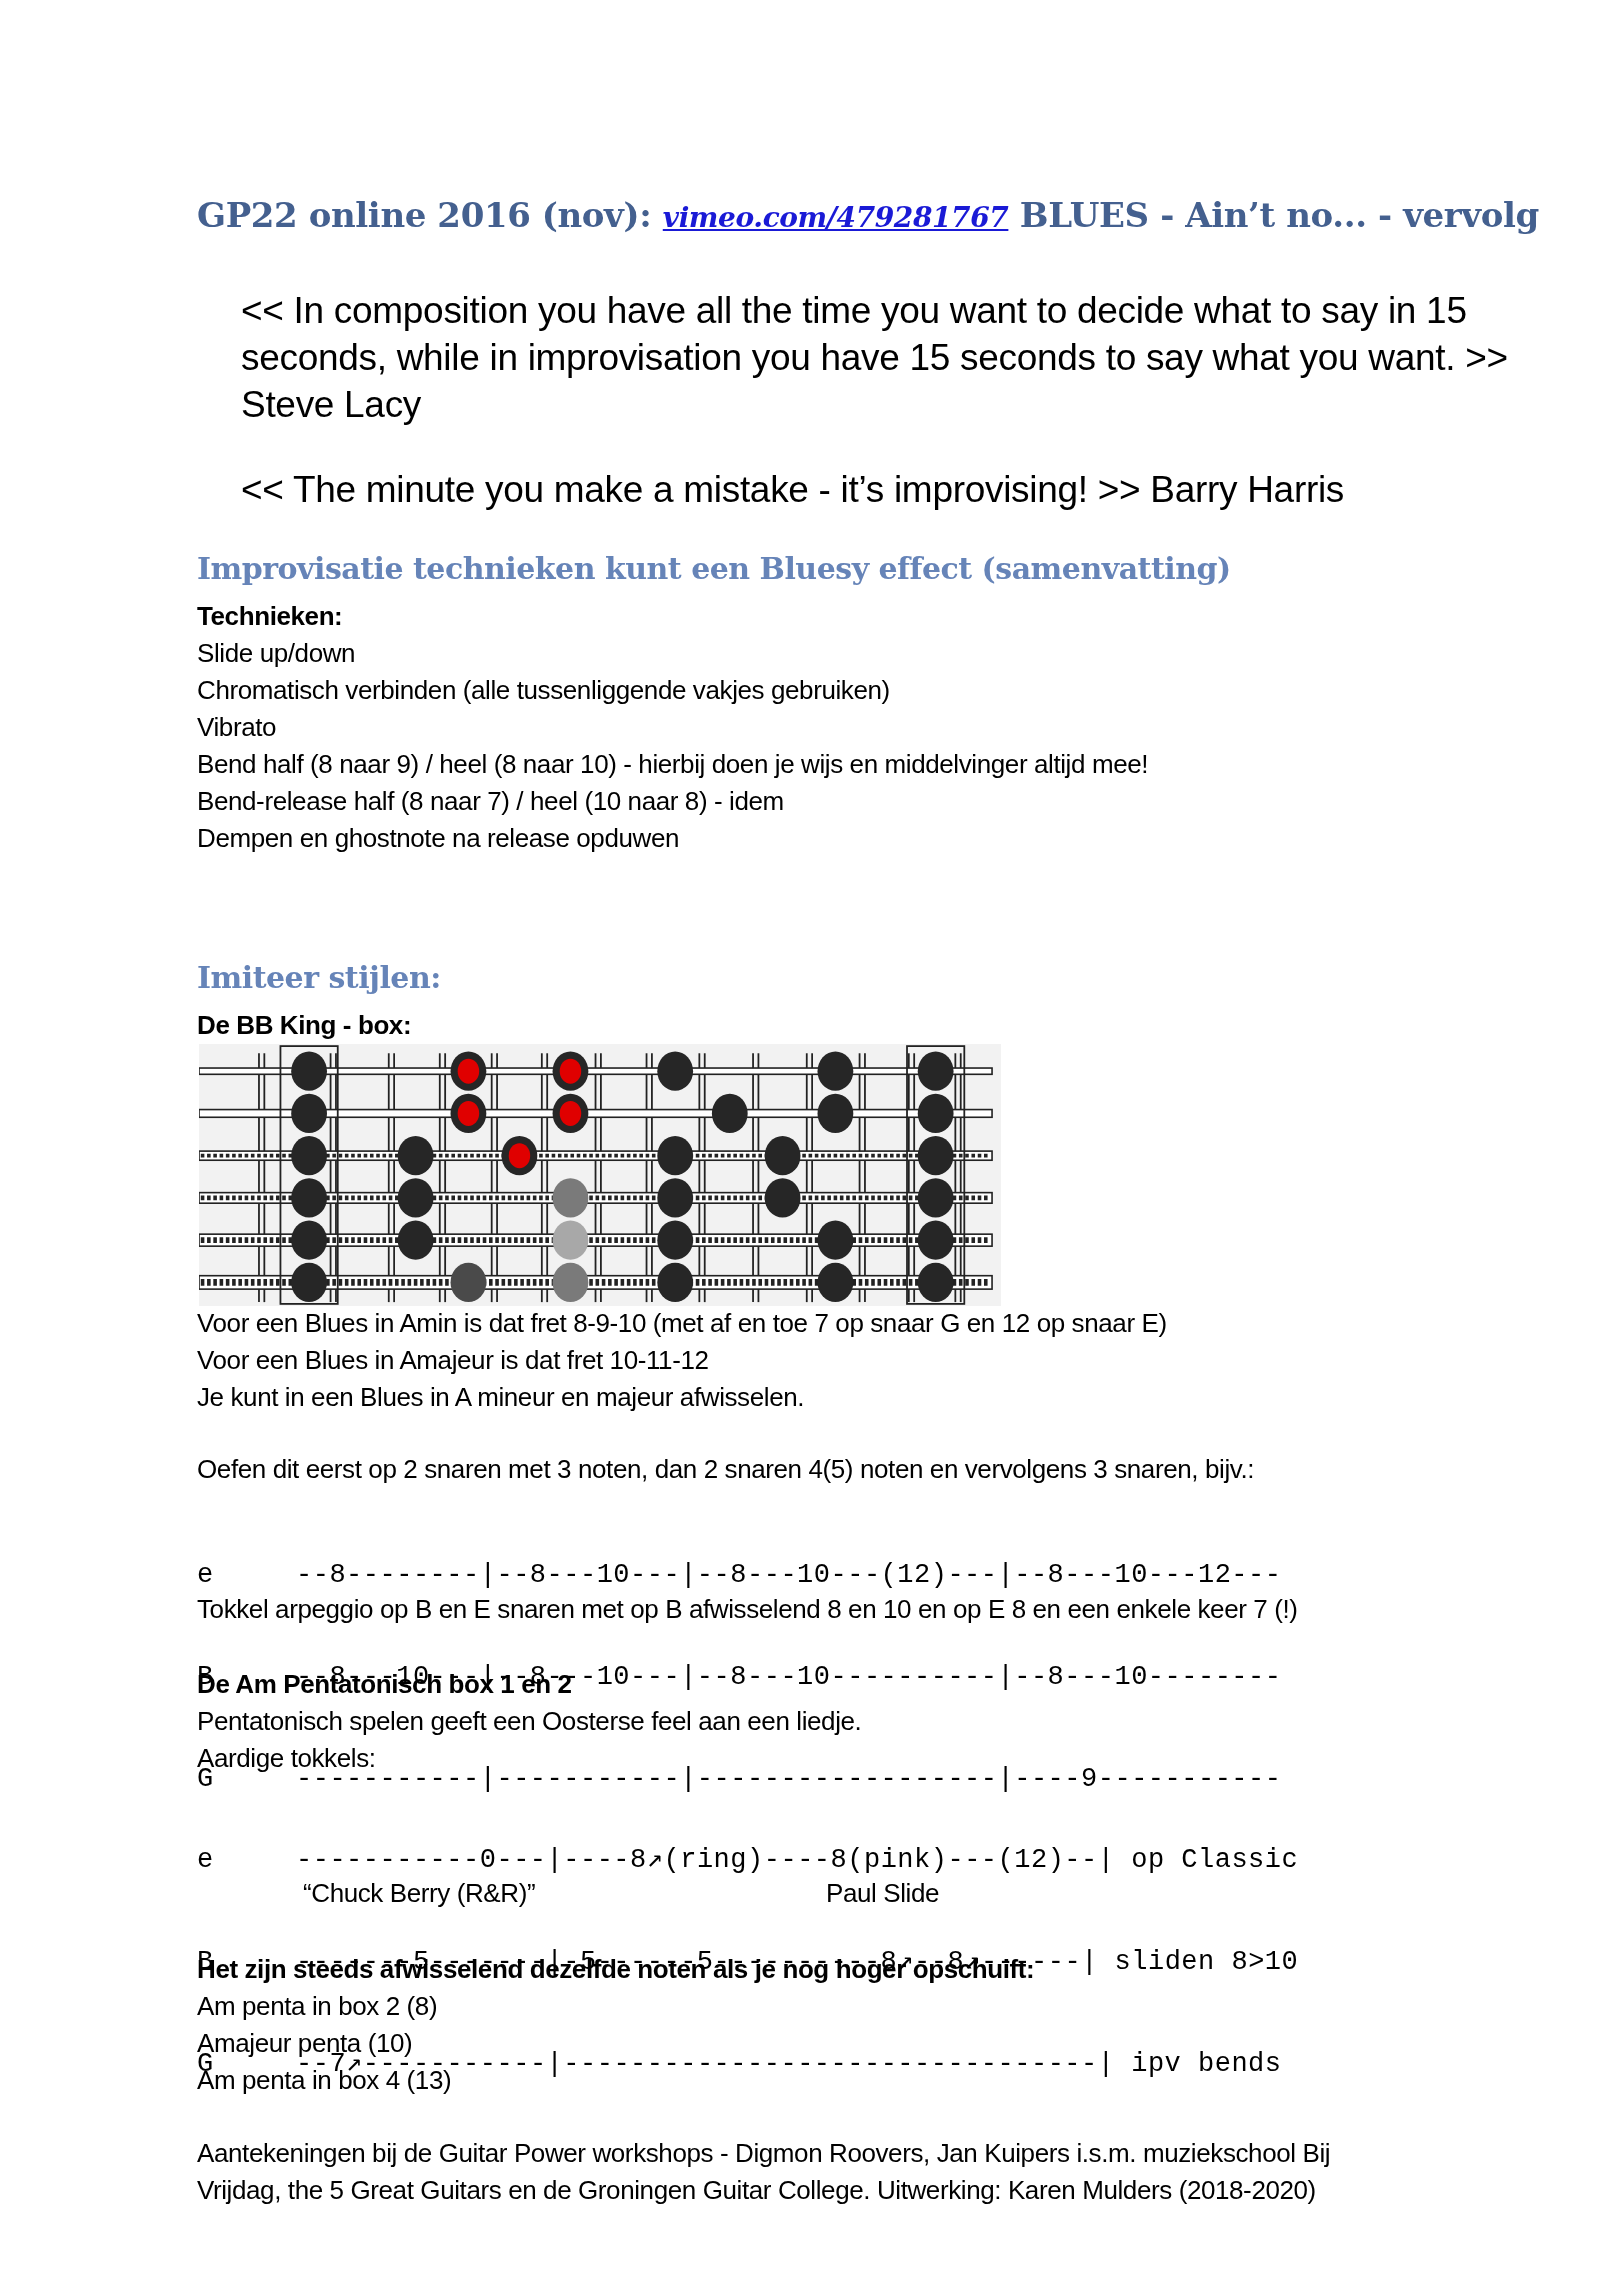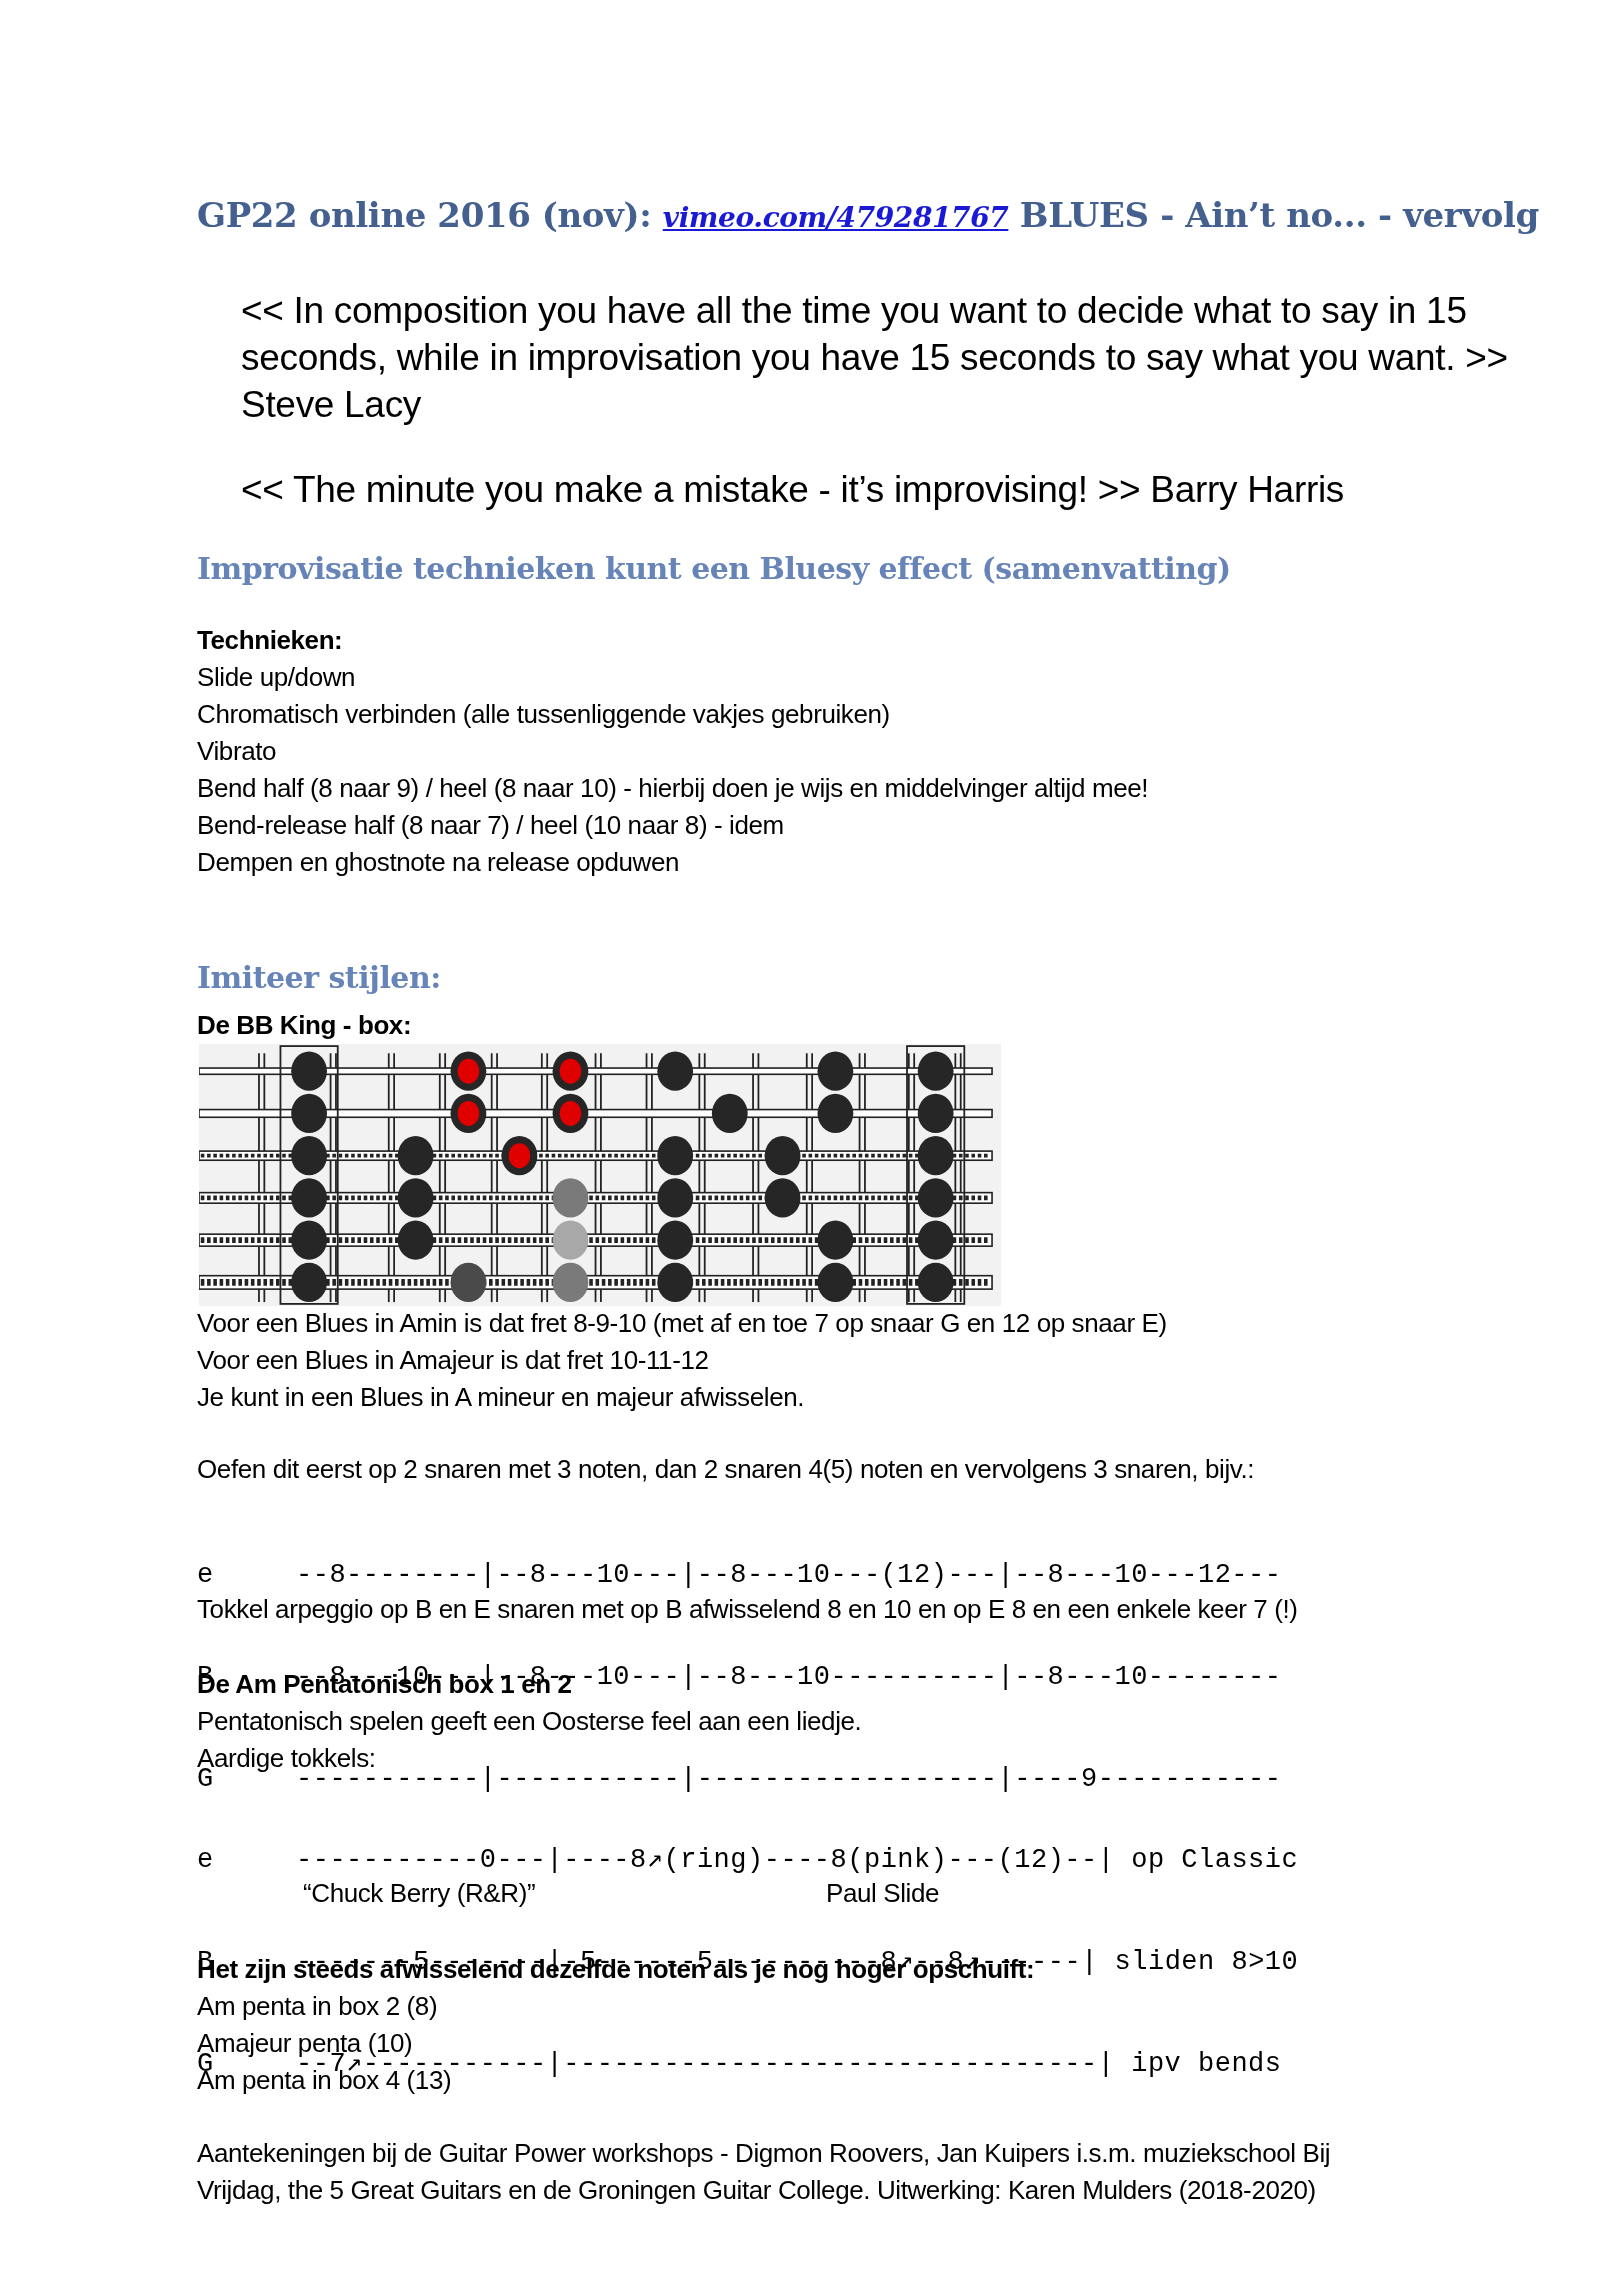--- a/index.html
+++ b/index.html
@@ -30,21 +30,21 @@
     <div>seconds, while in improvisation you have 15 seconds to say what you want. &gt;&gt;</div>
     <div>Steve Lacy</div>
   </div>
 
   <div class="quote" style="top:466px">
     <div>&lt;&lt; The minute you make a mistake - it’s improvising! &gt;&gt; Barry Harris</div>
   </div>
 
   <div class="h2" style="top:551px">Improvisatie technieken kunt een Bluesy effect (samenvatting)</div>
 
-  <div class="txt" style="top:622px">
+  <div class="txt" style="top:598px">
     <div class="b">Technieken:</div>
     <div>Slide up/down</div>
     <div>Chromatisch verbinden (alle tussenliggende vakjes gebruiken)</div>
     <div>Vibrato</div>
     <div>Bend half (8 naar 9) / heel (8 naar 10) - hierbij doen je wijs en middelvinger altijd mee!</div>
     <div>Bend-release half (8 naar 7) / heel (10 naar 8) - idem</div>
     <div>Dempen en ghostnote na release opduwen</div>
   </div>
 
   <div class="h2" style="top:960px">Imiteer stijlen:</div>

